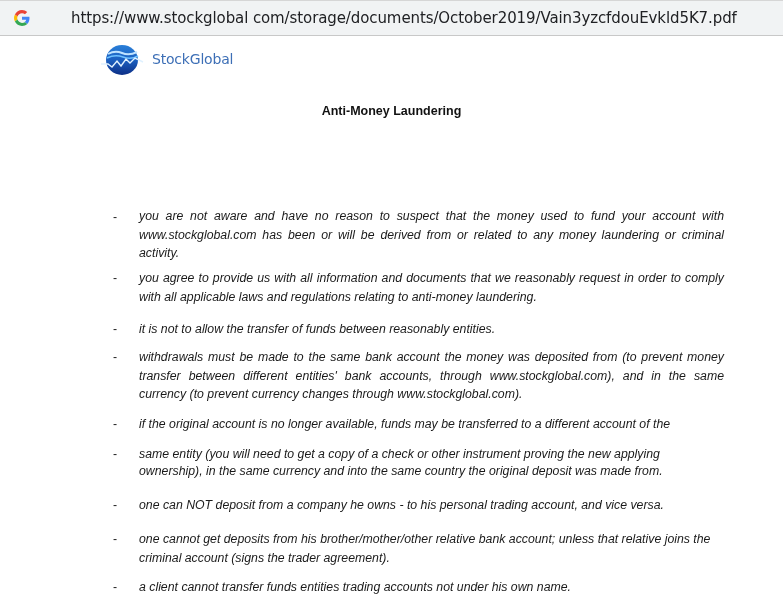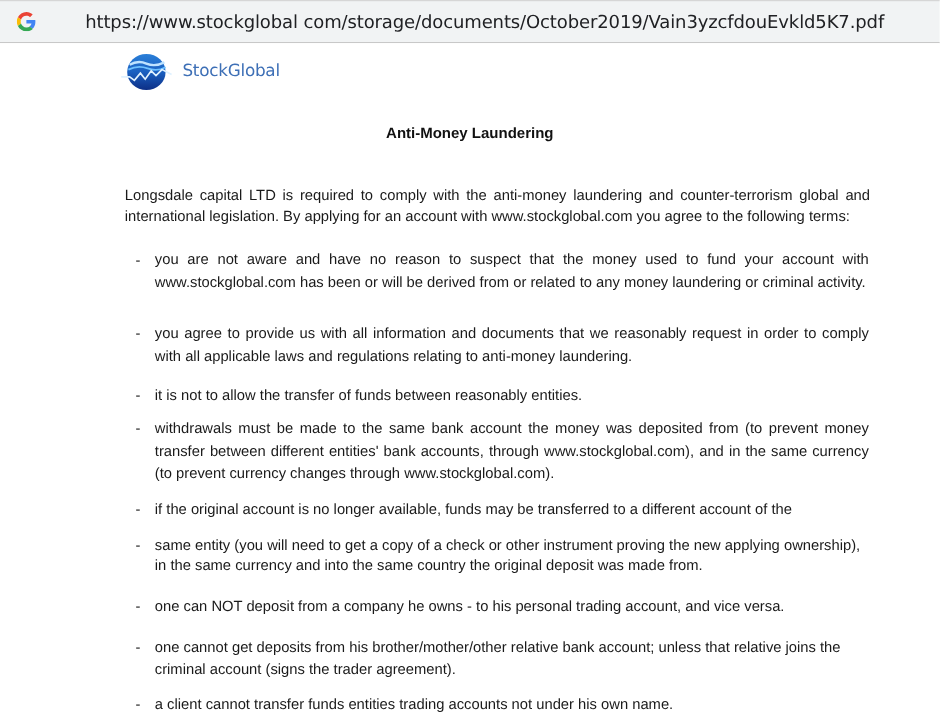--- a/index.html
+++ b/index.html
@@ -85,21 +85,22 @@
       color: #1a1a1a;
       text-align: justify;
     }
     .item .dash {
       position: absolute;
       left: 0; top: 0;
       width: 12px;
     }
     .item .txt {
       display: block;
-      margin-left: 16px;
+      margin-left: 26px;
+      font-style: italic;
     }
     .nojust .txt { text-align: left; }
   </style>
 </head>
 <body>
 
 <div class="addressbar">
   <svg class="g-icon" viewBox="0 0 48 48">
     <path fill="#EA4335" d="M24 9.5c3.5 0 6.6 1.2 9 3.5l6.7-6.7C35.6 2.4 30.2 0 24 0 14.6 0 6.6 5.4 2.7 13.3l7.8 6C12.4 13.7 17.7 9.5 24 9.5z"></path>
     <path fill="#4285F4" d="M46.5 24.5c0-1.6-.1-3.1-.4-4.5H24v9h12.7c-.6 3-2.3 5.5-4.8 7.2l7.5 5.8c4.4-4 7.1-10 7.1-17.5z"></path>
@@ -120,21 +121,20 @@
     </defs>
     <ellipse cx="23" cy="18" rx="16" ry="15" fill="url(#lg1)"></ellipse>
     <path d="M9 12 Q16 8 23 11 T38 10" stroke="#bfe3ff" stroke-width="2" fill="none"></path>
     <path d="M8 16 Q16 12 24 15 T39 14" stroke="#6ec1ff" stroke-width="1.5" fill="none"></path>
     <polyline points="2,22 9,22 13,25 18,19 22,24 27,17 31,21 36,16 44,20" stroke="#dff1ff" stroke-width="1.4" fill="none"></polyline>
   </svg>
   <span class="brand">StockGlobal</span>
 
   <div class="doc-title">Anti-Money Laundering</div>
 
-  <div class="intro">Longsdale capital LTD  is required to comply with the anti-money laundering and counter-terrorism global and international legislation. By applying for an account with www.stockglobal.com you agree to the following terms:</div>
 
   <div class="item" style="top:171px;line-height:20px;">
     <span class="dash">-</span>
     <span class="txt" style="line-height:18.5px;">you are not aware and have no reason to suspect that the money used to fund your account with www.stockglobal.com has been or will be derived from or related to any money laundering or criminal activity.</span>
   </div>
 
   <div class="item" style="top:233px;line-height:18.5px;">
     <span class="dash">-</span>
     <span class="txt">you agree to provide us with all information and documents that we reasonably request in order to comply with all applicable laws and regulations relating to anti-money laundering.</span>
   </div>

